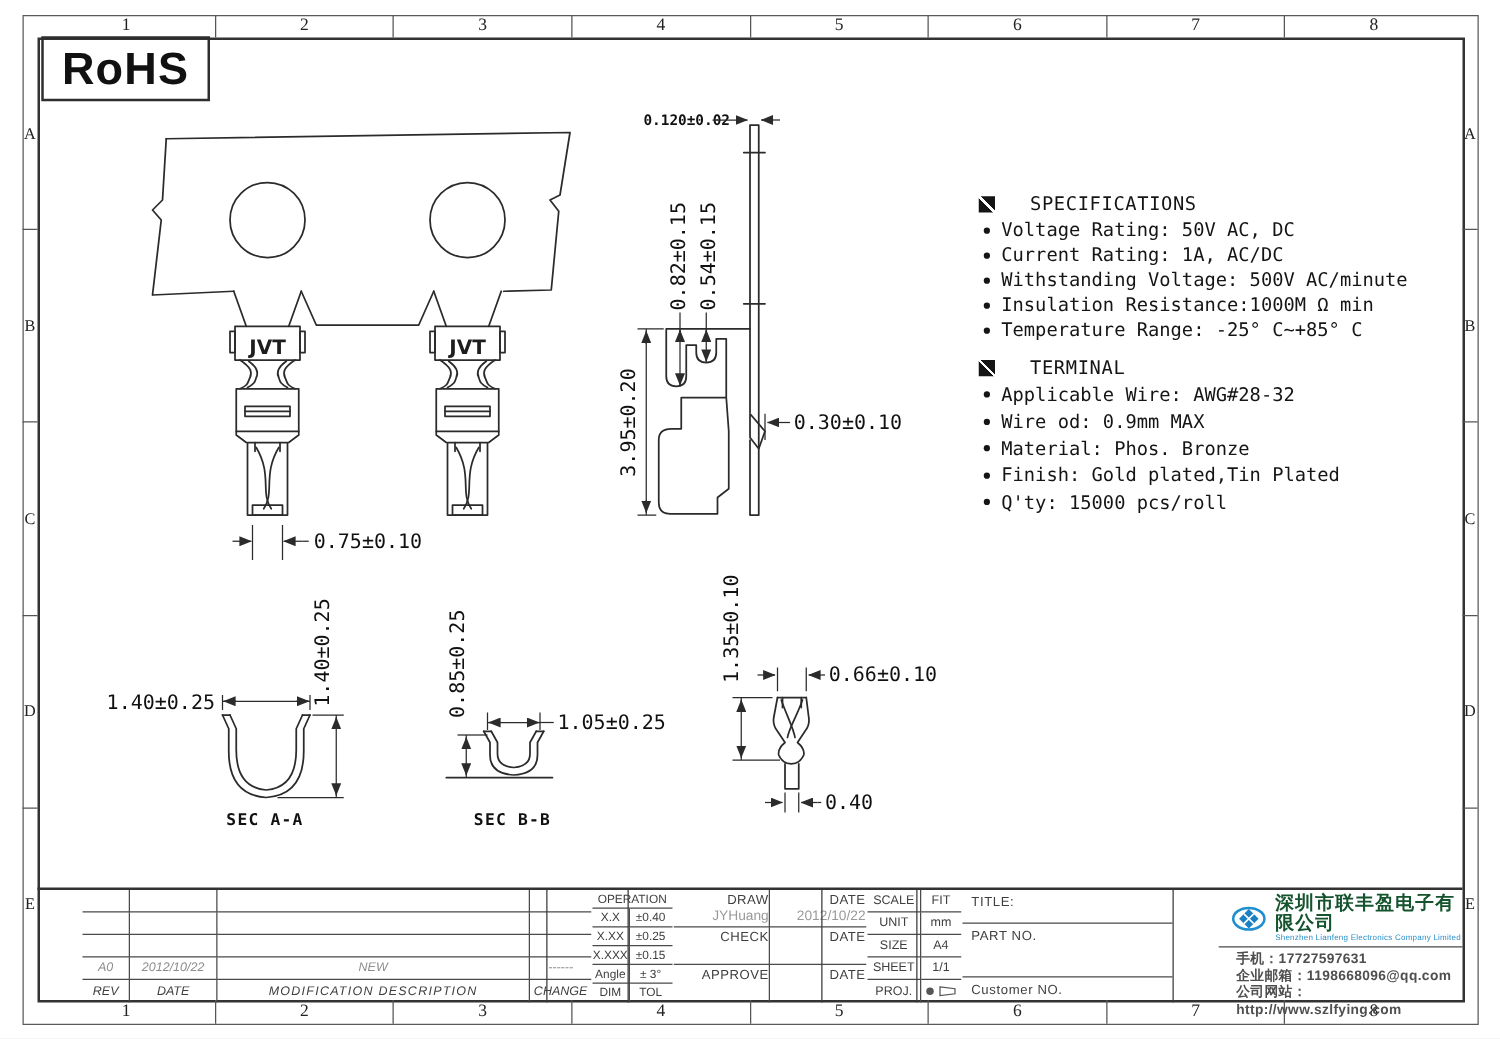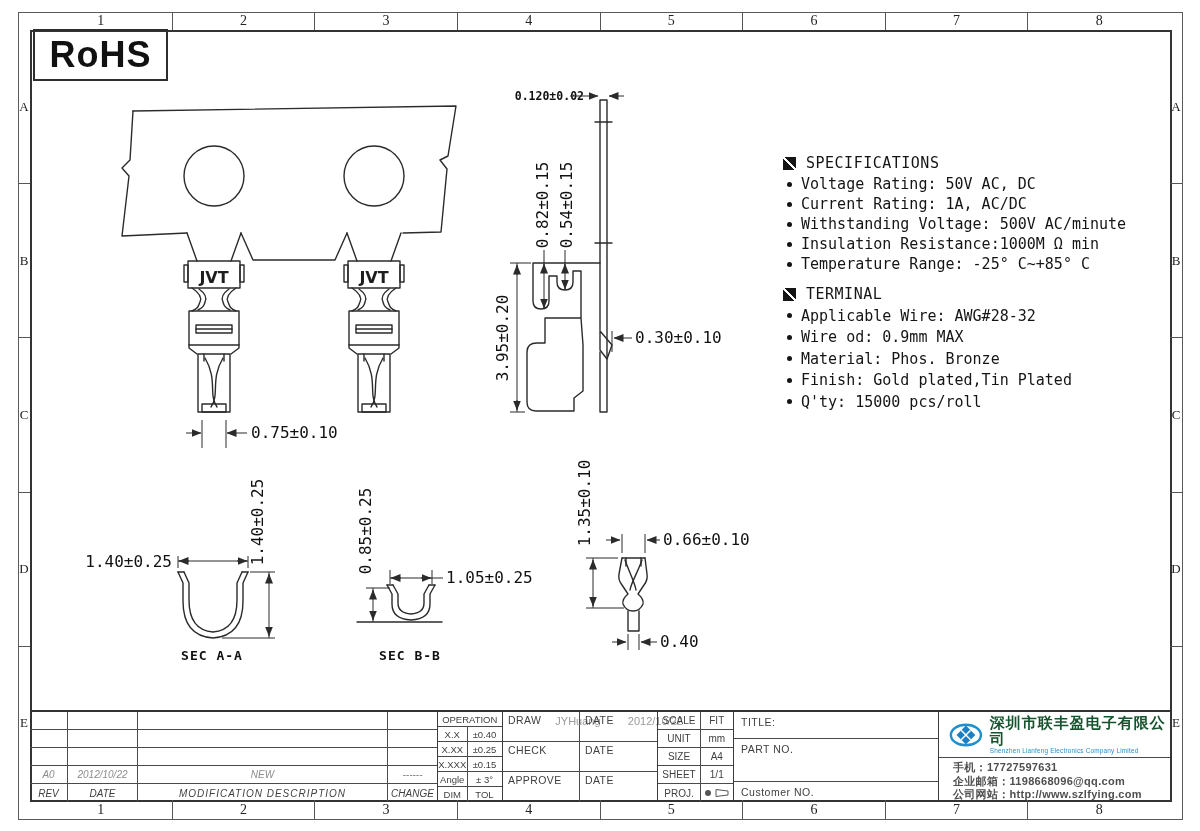--- a/index.html
+++ b/index.html
@@ -20,47 +20,47 @@
   .zy{flex:1;display:flex;align-items:center;justify-content:center;border-bottom:1px solid #555;
       font:13px "Liberation Serif",serif;color:#222;}
   .zy:last-child{border-bottom:none;}
   
   .rohs{position:absolute;left:33px;top:29px;width:131px;height:48px;border:2px solid #2e2e2e;
         display:flex;align-items:center;justify-content:center;
         font:bold 36px "Liberation Sans",sans-serif;letter-spacing:1px;color:#111;}
   
   .notes{position:absolute;left:783px;top:152px;width:408px;
          font-family:"DejaVu Sans Mono",monospace;font-size:15px;color:#151515;}
-  .note-title{display:flex;align-items:center;gap:10px;height:22px;letter-spacing:.5px;}
+  .note-title{display:flex;align-items:center;gap:28px;height:22px;letter-spacing:.5px;}
   .note-title.mt{margin-top:9px;}
   .sq{width:13px;height:13px;flex:none;
       background:linear-gradient(45deg,#151515 45%,#fff 45%,#fff 55%,#151515 55%);}
   .note-item{display:flex;align-items:center;gap:9px;height:20px;padding-left:4px;}
   .note-item.t{height:21.5px;text-align:right;}
   .dot{width:5px;height:5px;border-radius:50%;background:#151515;flex:none;}
   
   .art{position:absolute;left:0;top:0;}
   .ln{stroke:#2b2b2b;stroke-width:1.4;fill:none;stroke-linejoin:round;stroke-linecap:round;}
   .dim{stroke:#2b2b2b;stroke-width:1;fill:none;}
   .dimtxt{font:16px "DejaVu Sans Mono",monospace;fill:#111;}
   .dimsm{font:bold 11.5px "DejaVu Sans Mono",monospace;fill:#111;}
   .seclbl{font:bold 13px "DejaVu Sans Mono",monospace;fill:#111;letter-spacing:1px;}
   .stamp{font:bold 16px "DejaVu Sans",sans-serif;fill:#1d1d1d;}
   
   .tblock{position:absolute;left:30px;top:710px;width:1140px;height:90px;border-top:2px solid #333;
           box-sizing:border-box;font-size:10px;color:#3f3f3f;}
-  .sec{position:absolute;top:0;height:90px;box-sizing:border-box;border-left:1.5px solid #3a3a3a;}
+  .sec{position:absolute;top:0;height:90px;box-sizing:border-box;border-left:1.5px solid #3a3a3a;padding-left:36px;}
   .cell{box-sizing:border-box;display:flex;align-items:center;justify-content:center;overflow:hidden;}
   .br{border-right:1px solid #4a4a4a;} .bb{border-bottom:1px solid #4a4a4a;}
   .gray{color:#8d8d8d;}
   .revtable{left:0;width:407px;display:grid;grid-template-columns:38px 70px 250px 49px;
             grid-auto-rows:18px;border-left:none;font-style:italic;}
   .opsec{left:407px;width:65px;display:grid;grid-template-columns:29.5px 34px;grid-auto-rows:15px;font-size:9.5px;}
   .signsec{left:472px;width:155px;display:grid;grid-template-columns:77px 76.5px;grid-auto-rows:30px;}
-  .signcell{box-sizing:border-box;display:flex;flex-direction:row;padding:2px 0 0 5px;text-align:right;}
+  .signcell{box-sizing:border-box;display:flex;flex-direction:column;padding:2px 0 0 5px;text-align:right;}
   .signcell .lab{font-size:10.5px;letter-spacing:.4px;}
   .signcell .val{font-size:11px;color:#9a9a9a;margin:1px 0 0 14px;}
   .infosec{left:627px;width:76px;display:grid;grid-template-columns:43px 31.5px;grid-auto-rows:18px;font-size:10px;}
   .partsec{left:703px;width:205px;display:grid;grid-template-rows:27px 43px 20px;}
   .partcell{box-sizing:border-box;padding:4px 0 0 7px;font-size:10.5px;letter-spacing:.5px;}
   .logosec{left:908px;width:232px;display:grid;grid-template-rows:46px 44px;}
   .logorow{box-sizing:border-box;display:flex;align-items:center;gap:7px;padding-left:10px;}
   .cn-name{font-weight:bold;font-size:15px;color:#14532d;letter-spacing:1px;line-height:16px;}
   .en-name{font-size:6.4px;color:#2a8fc9;letter-spacing:.2px;}
   .contact{box-sizing:border-box;padding:3px 0 0 14px;font-weight:bold;font-size:11px;

